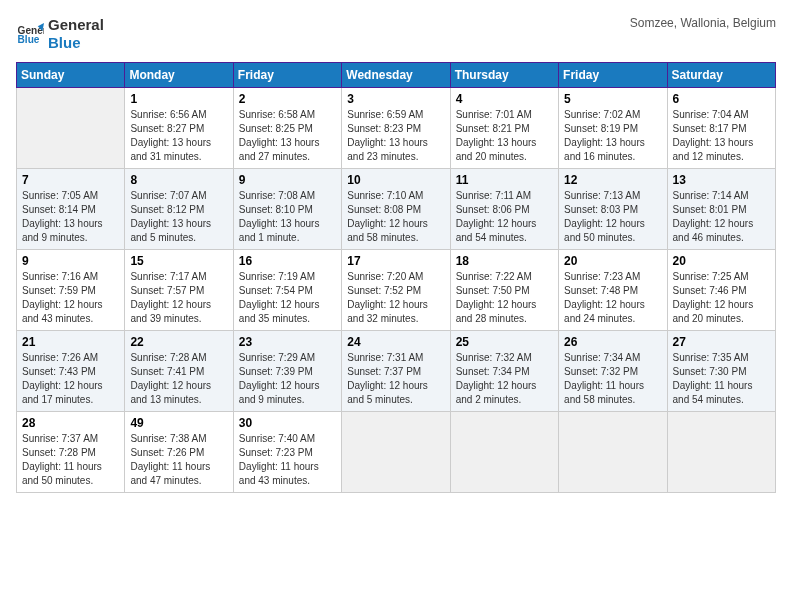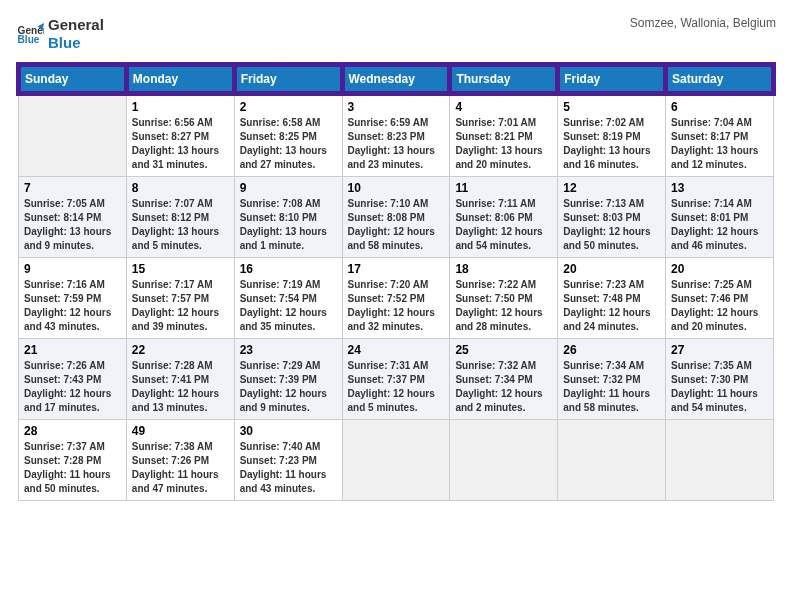--- a/index.html
+++ b/index.html
@@ -42,38 +42,37 @@
       border-collapse: collapse;
       font-size: 11px;
     }
     thead tr th {
       background: #1a7abf;
       color: #fff;
       padding: 5px 4px;
       text-align: left;
       font-size: 12px;
       font-weight: bold;
-      border: 5px solid #4c1d95;
+      border: 1px solid #4c1d95;
     }
     tbody tr td {
       border: 1px solid #ccc;
       padding: 4px 5px;
       vertical-align: top;
       width: 108px;
     }
     .day-num {
       font-weight: bold;
       font-size: 12px;
       margin-bottom: 2px;
     }
     .day-info {
       font-size: 10px;
       color: #333;
       line-height: 1.4;
-      font-weight: bold;
     }
     tbody tr td.empty {
       background: #f9f9f9;
     }
     tbody tr:nth-child(odd) td {
       background: #fff;
     }
     tbody tr:nth-child(even) td {
       background: #f0f4f8;
     }

